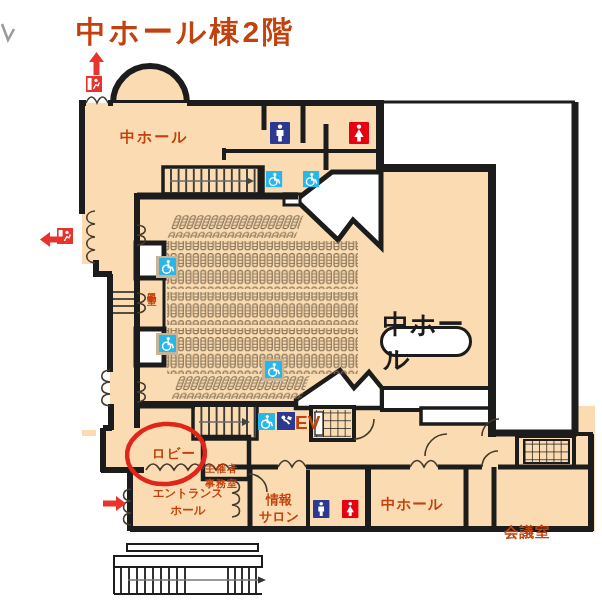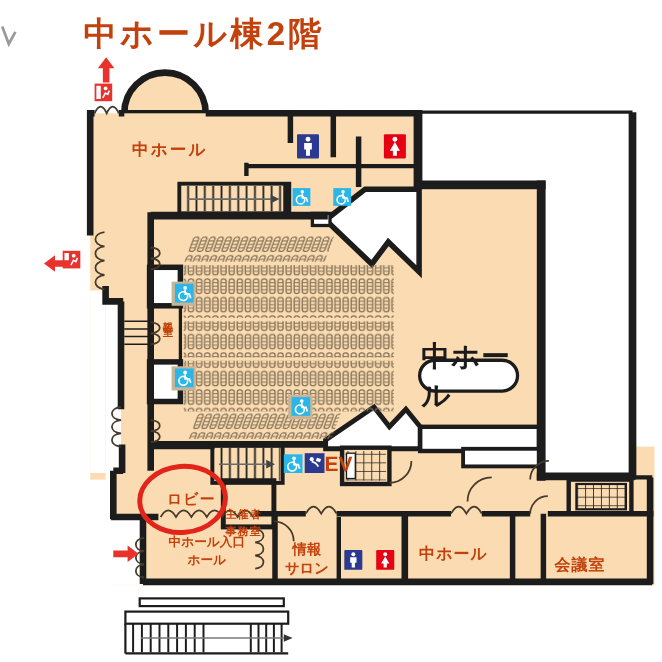--- a/index.html
+++ b/index.html
@@ -12,21 +12,21 @@
   #hallbox{position:absolute;left:380px;top:286px;width:92px;height:31px;background:#fff;
            border:3px solid #1c1c1c;border-radius:17px;display:flex;align-items:center;
            justify-content:center;font-size:26px;font-weight:700;letter-spacing:1px;box-sizing:border-box;margin-top:40px;}
   #oyako{left:145px;top:284px;font-size:9.5px;writing-mode:vertical-rl;letter-spacing:2px;}
   #lobby{left:138px;top:444px;width:58px;text-align:right;font-size:13.5px;letter-spacing:1px;}
   #org{left:205px;top:437px;width:44px;font-size:10px;text-align:left;letter-spacing:1px;line-height:1.5;margin-top:24px;}
   #ev{left:295px;top:409px;font-size:19px;}
   #entrance{left:142px;top:485px;width:92px;font-size:11.5px;text-align:center;}
   #info{left:248px;top:492px;width:62px;font-size:13px;text-align:center;line-height:1.3;}
   #av{left:381px;top:494px;font-size:14.5px;letter-spacing:1px;}
-  #meet{left:504px;top:504px;font-size:14.5px;letter-spacing:1px;}
+  #meet{left:504px;top:522px;font-size:14.5px;letter-spacing:1px;}
   #hallent{left:8px;top:491px;font-size:13px;letter-spacing:0.5px;}
 </style>
 </head>
 <body>
 
 <div id="stage">
 
 <svg width="602" height="602" viewBox="0 0 602 602">
   <defs>
     <pattern id="seat" width="7.4" height="16.8" patternUnits="userSpaceOnUse">
@@ -257,20 +257,20 @@
 </svg>
 
 <div class="lbl" id="title">中ホール棟2階</div>
 <div class="lbl" id="foyer">中ホール</div>
 <div id="hallbox">中ホール</div>
 <div class="lbl" id="oyako">親子室</div>
 <div class="lbl" id="lobby">ロビー</div>
 <div class="lbl" id="org">主催者
 事務室</div>
 <div class="lbl" id="ev">EV</div>
-<div class="lbl" id="entrance">中ホール入口
+<div class="lbl" id="entrance">エントランス
 ホール</div>
 <div class="lbl" id="info">情報
 サロン</div>
 <div class="lbl" id="av">中ホール</div>
 <div class="lbl" id="meet">会議室</div>
 
 </div>
 
 </body></html>

